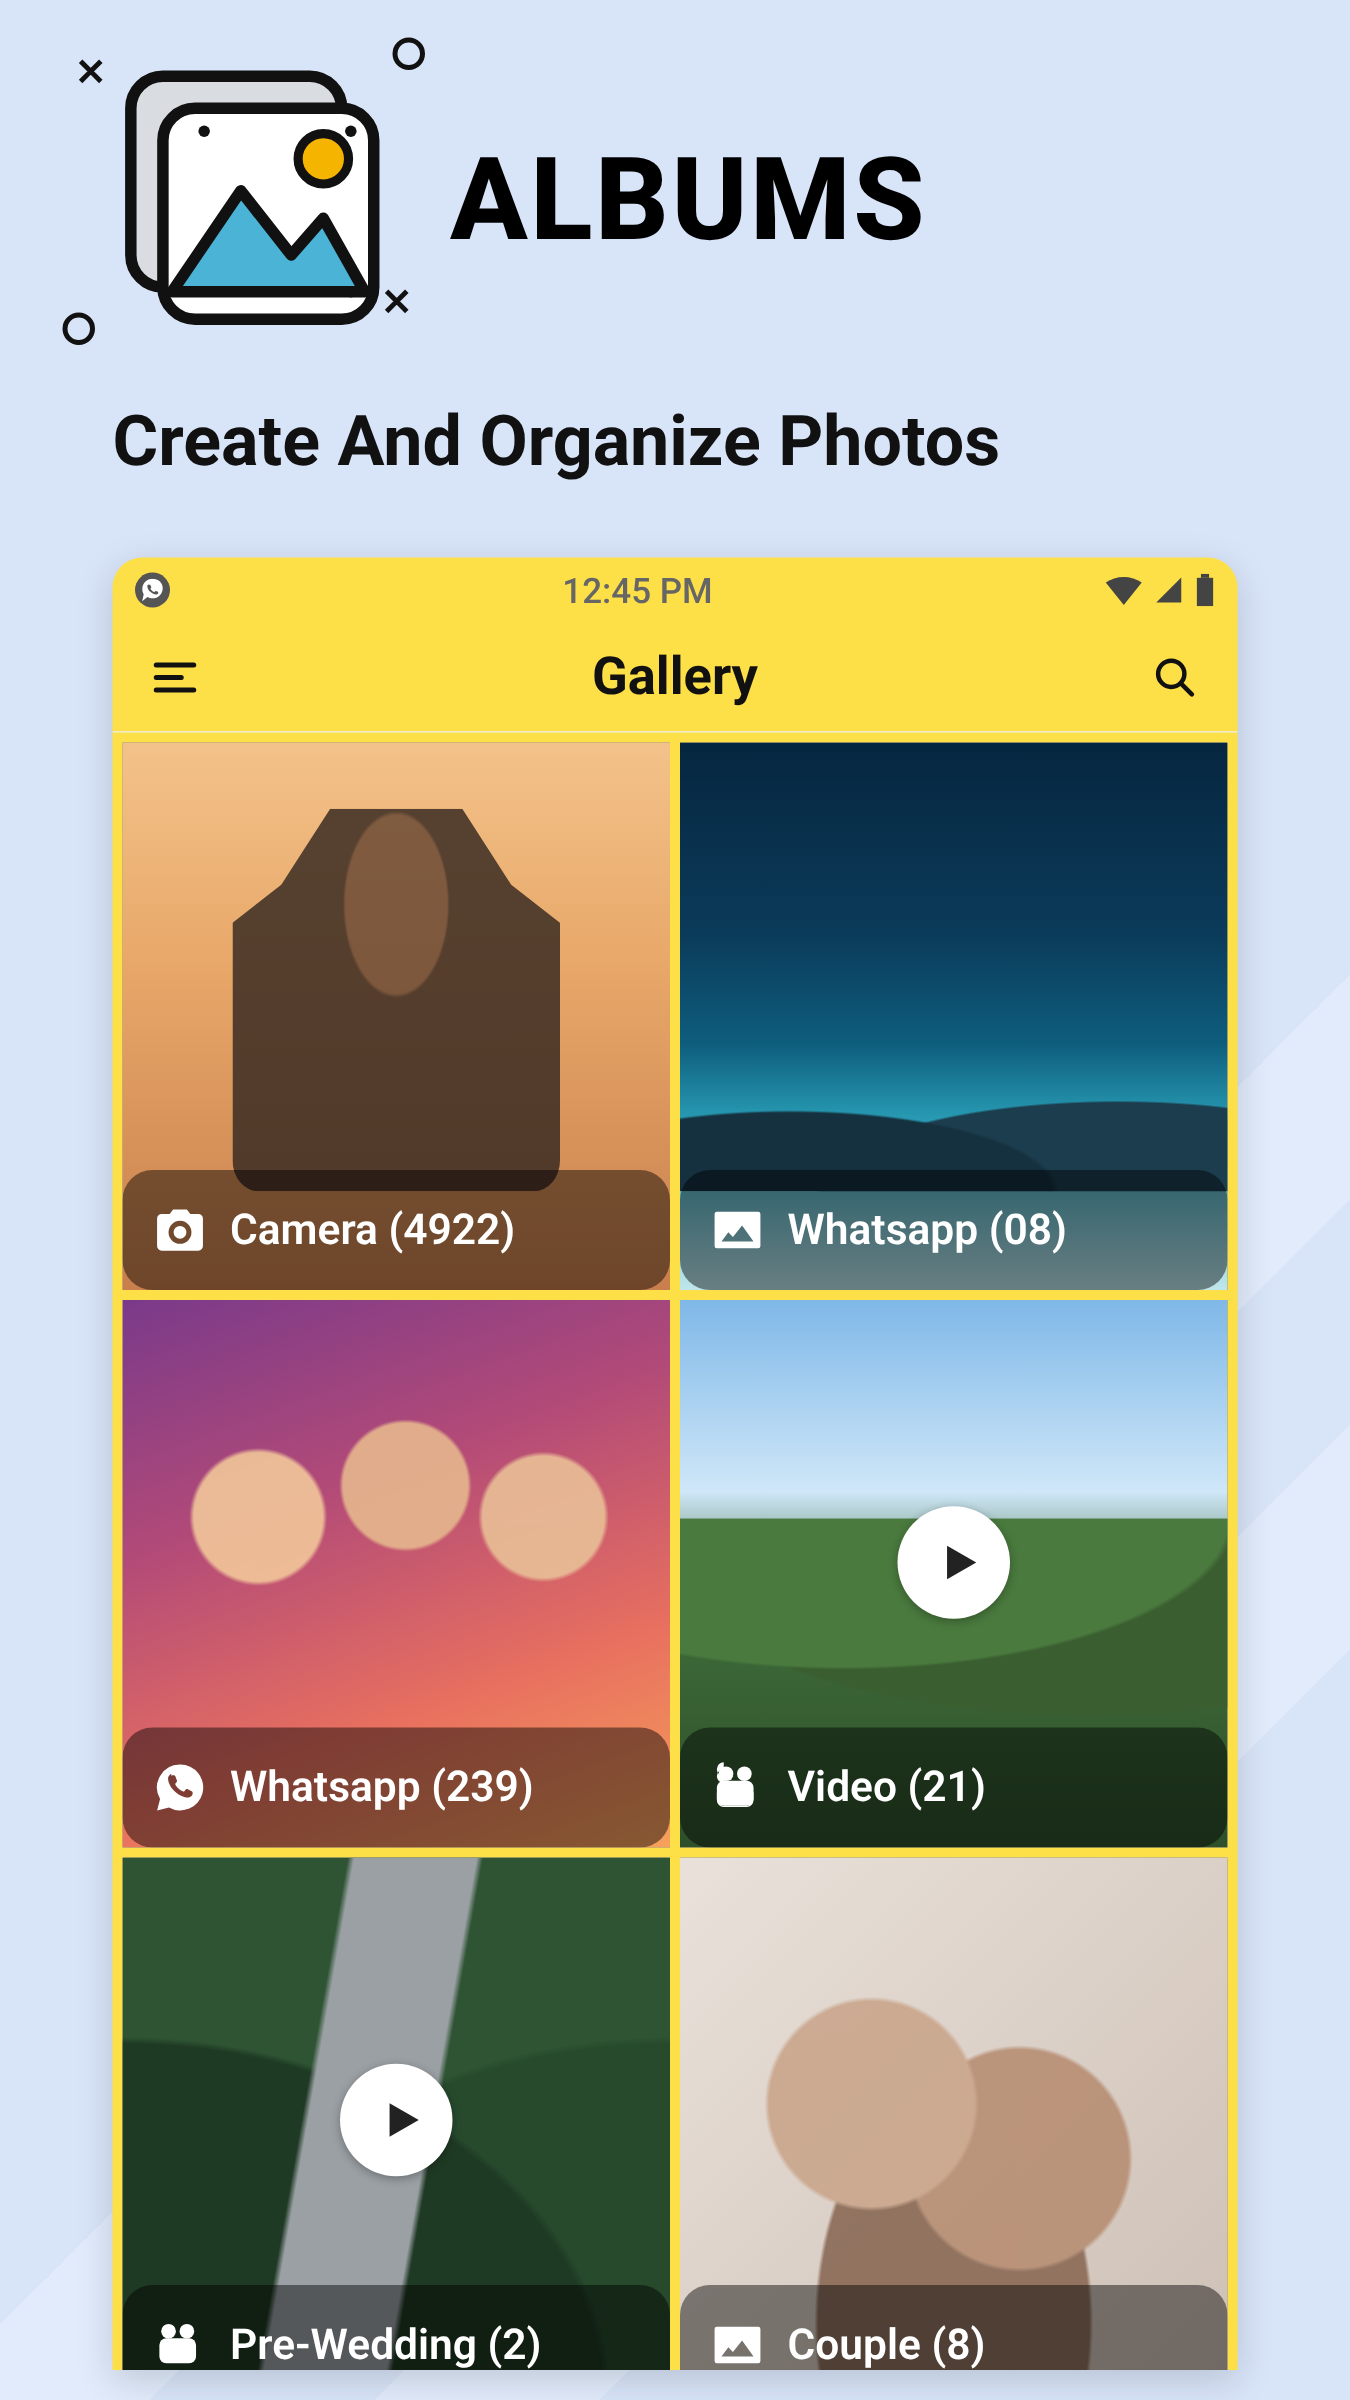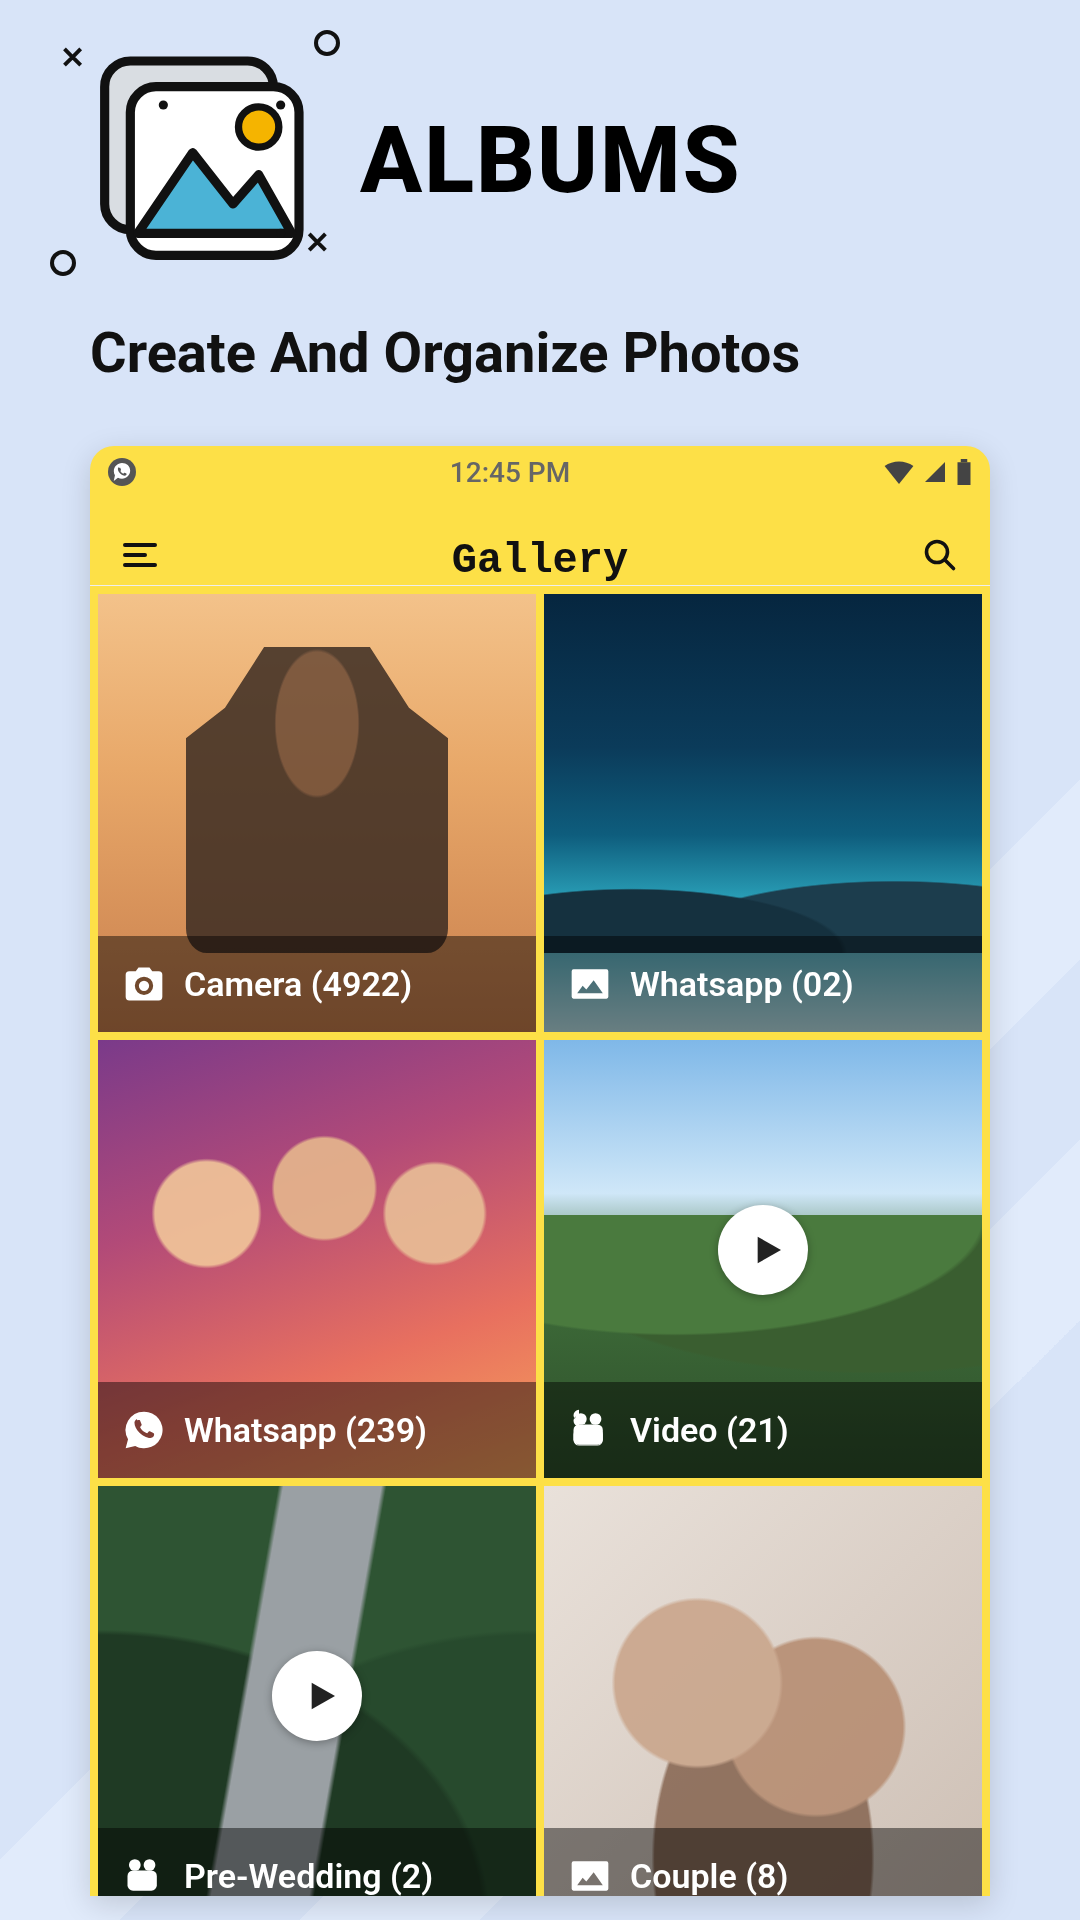--- a/index.html
+++ b/index.html
@@ -76,24 +76,23 @@
     font-size: 28px;
   }
   .statusbar .sb-left { flex:0 0 auto; display:flex; align-items:center;}
   .statusbar .sb-center { flex:1; text-align:center; font-weight:500; color:#666;}
   .statusbar .sb-right { flex:0 0 auto; display:flex; align-items:center; gap:8px;}
   .sb-wa-icon { width:28px; height:28px; border-radius:50%; background:#555; display:flex; align-items:center; justify-content:center;}
   .sb-wa-icon svg { width:18px; height:18px; fill:#fff;}
   .appbar {
     height: 88px;
     display: flex;
-    align-items: flex-end;
+    align-items: center;
     padding: 0 20px;
     border-bottom: 1px solid #eee;
-    font-family: Liberation Mono, monospace;
   }
   .appbar .menu-btn, .appbar .search-btn {
     width: 60px; height: 60px;
     display:flex; align-items:center; justify-content:center;
   }
   .appbar .title {
     flex:1; text-align:center;
     font-size: 42px; font-weight:700; color:#111;
   }
 
@@ -115,20 +114,21 @@
     left:0; right:0; bottom:0;
     height: 96px;
     background: rgba(0,0,0,0.45);
     display:flex;
     align-items:center;
     padding: 0 24px;
     gap: 18px;
     color:#fff;
     font-size: 34px;
     font-weight:600;
+    border-radius:24px;
   }
   .overlay .icon { width:44px; height:44px; display:flex; align-items:center; justify-content:center;}
   .overlay .icon svg { width:44px; height:44px; fill:#fff; }
   .play {
     position:absolute;
     top:50%; left:50%;
     transform:translate(-50%,-60%);
     width:90px; height:90px;
     border-radius:50%;
     background:#fff;
@@ -281,21 +281,21 @@
     </div>
 
     <div class="album">
       <div class="thumb th-wallpaper"></div>
       <div class="overlay">
         <span class="icon">
           <svg viewBox="0 0 24 24">
               <path d="M3 4h18a1 1 0 011 1v14a1 1 0 01-1 1H3a1 1 0 01-1-1V5a1 1 0 011-1zm2 13h14l-5-7-4 5-2-2-3 4z"></path>
             </svg>
         </span>
-        <span><span>Whatsapp</span> (<span>02</span>)</span>
+        <span><span>Whatsapp</span> (<span>08</span>)</span>
       </div>
     </div>
 
     <div class="album">
       <div class="thumb th-whatsapp"></div>
       <div class="overlay">
         <span class="icon">
           <svg viewBox="0 0 24 24">
               <path d="M12 2a10 10 0 00-8.7 15L2 22l5.2-1.3A10 10 0 1012 2zm-3.8 5c.2-.4.4-.4.6-.4h.5c.2 0 .4 0 .6.4l.8 2c.1.2 0 .4-.1.5l-.6.7c-.1.2-.1.3 0 .6.8 1.4 1.9 2.2 3.3 2.9.3.1.5.1.6-.1l.7-.8c.2-.2.4-.2.6-.1l1.9.9c.2.1.4.3.4.5v.6c0 .9-1.4 1.7-2 1.7-2.1 0-4.6-1.5-6.1-3-1.5-1.5-2.6-3.5-2.6-5.3 0-.6.2-1.5 1.4-2.1z"></path>
             </svg>

